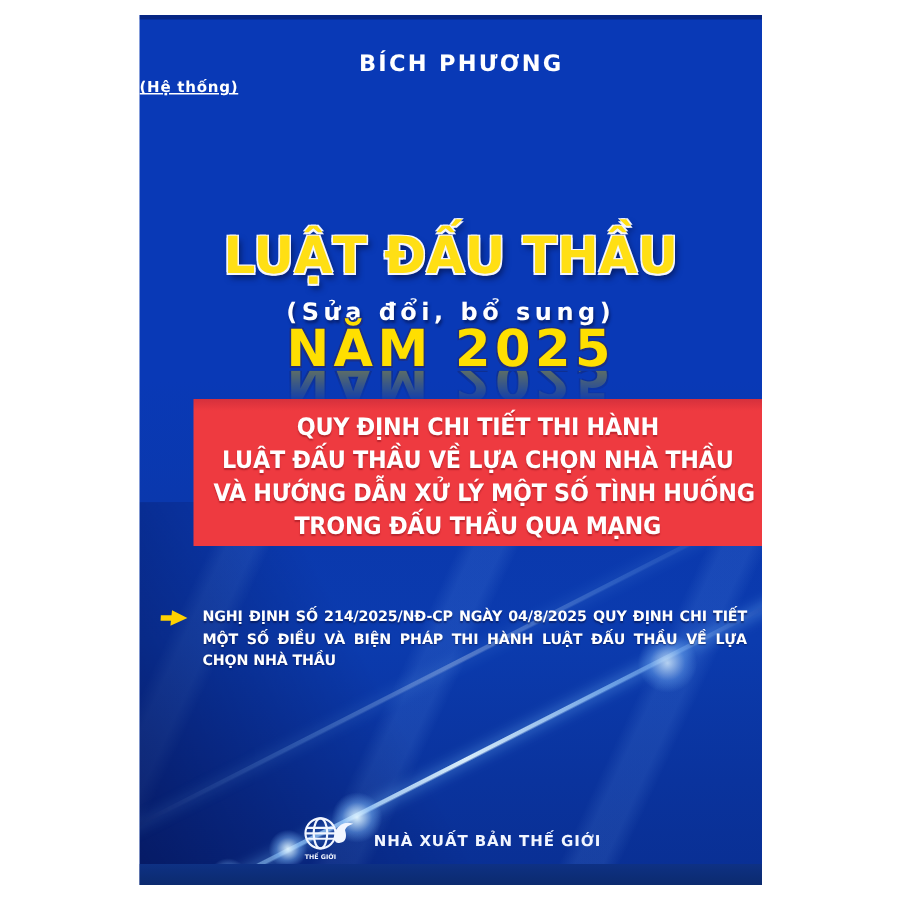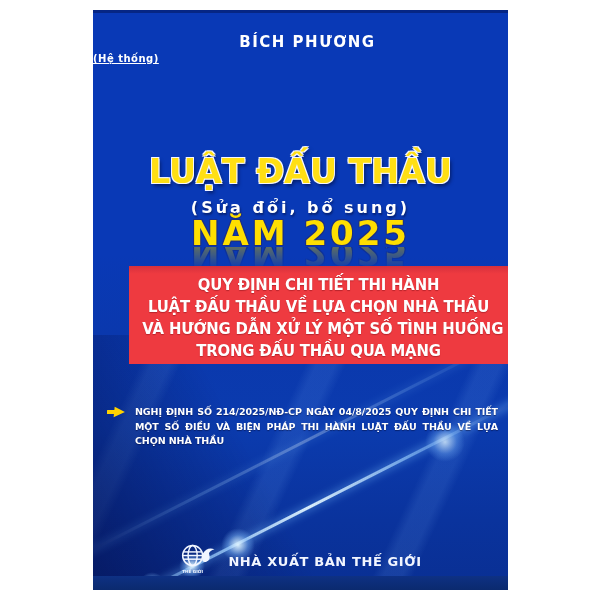--- a/index.html
+++ b/index.html
@@ -94,21 +94,21 @@
     color:#ffffff;font-size:9.5px;font-weight:bold;line-height:14.5px;
     letter-spacing:-.1px;text-align:justify;
     text-shadow:0 1px 1px rgba(3,10,50,.5);
   }
   .publisher{
     position:absolute;left:0;right:0;top:528px;height:46px;
     display:flex;align-items:center;justify-content:center;gap:9px;
   }
   .pub-logo{width:40px;height:40px;display:block;}
   .pub-name{
-    color:#f2f6ff;font-size:13px;font-weight:bold;letter-spacing:.6px;white-space:nowrap;text-align:center;
+    color:#f2f6ff;font-size:10px;font-weight:bold;letter-spacing:.6px;white-space:nowrap;text-align:center;
   }
   .bottom-strip{
     position:absolute;left:0;right:0;top:566px;height:14px;
     background:linear-gradient(180deg,#0e3184 0%,#0b2a6e 100%);
   }
 </style>
 </head>
 <body>
 
 <div class="stage">

